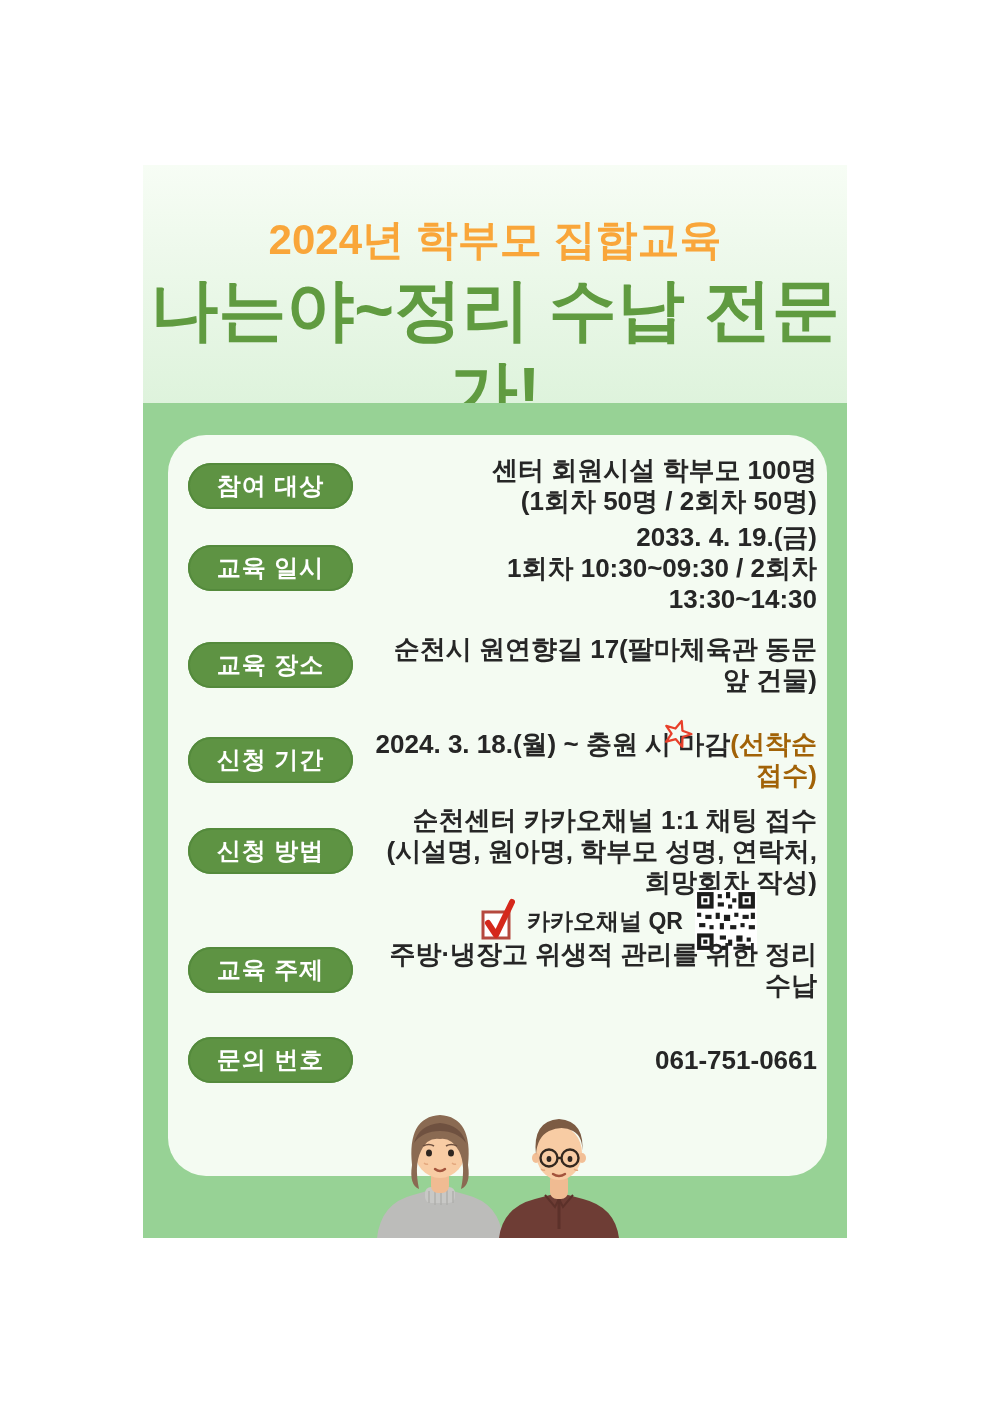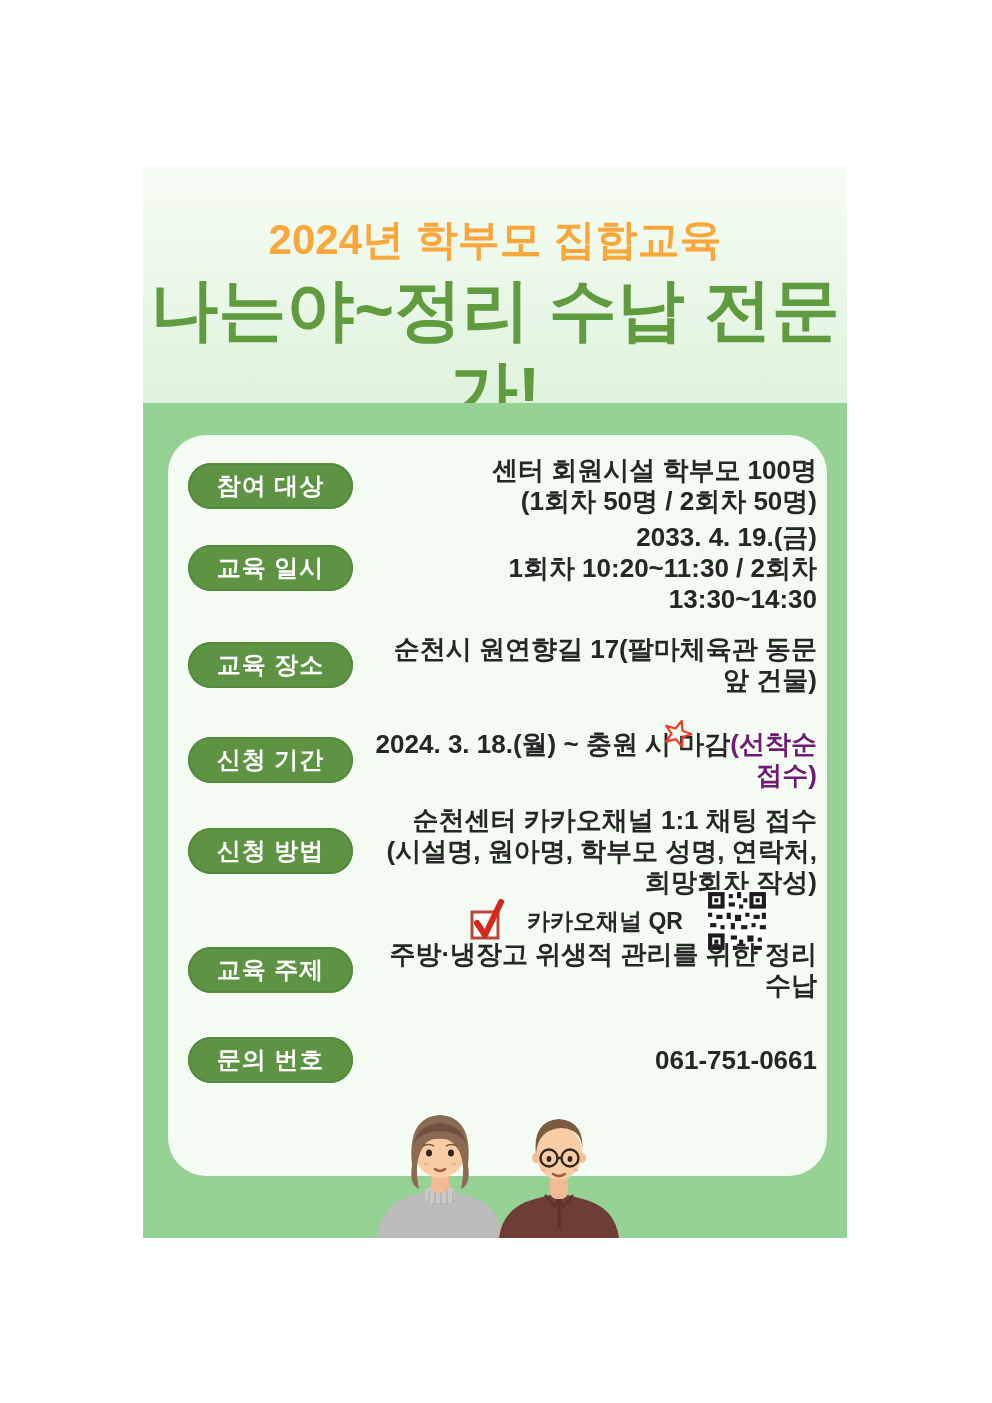--- a/index.html
+++ b/index.html
@@ -45,25 +45,25 @@
   }
   .r1 { top:12px;  height:78px; }
   .r2 { top:95px;  height:76px; }
   .r3 { top:192px; height:76px; }
   .r4 { top:298px; height:54px; }
   .r5 { top:378px; height:76px; }
   .r6 { top:508px; height:54px; }
   .r7 { top:598px; height:54px; }
   .row .pill { top:50%; transform:translateY(-50%); }
   .row .content { top:50%; transform:translateY(-50%); }
-  .red-text { color:#701a75; }
+  .red-text { color:#a16207; }
   .star-doodle { position:absolute; left:494px; top:282px; width:32px; height:32px; }
   .qr-line {
     position:absolute; left:300px; top:448px; width:300px; height:76px;
-    display:flex; align-items:center; justify-content:space-between; gap:12px;
+    display:flex; align-items:center; justify-content:center; gap:12px;
   }
   .qr-label { color:#262626; font-weight:600; font-size:23px; white-space:nowrap; }
   .checkbox-wrap { width:36px; height:46px; position:relative; top:-2px; }
   .qr-img { width:62px; height:62px; }
   .people { position:absolute; left:214px; top:948px; width:292px; height:125px; z-index:2; }
 </style>
 </head>
 <body>
 
 <div class="poster">
@@ -82,21 +82,21 @@
       <div class="content">
         <div>센터 회원시설 학부모 100명</div>
         <div>(1회차 50명 / 2회차 50명)</div>
       </div>
     </div>
 
     <div class="row r2">
       <div class="pill">교육 일시</div>
       <div class="content">
         <div>2033. 4. 19.(금)</div>
-        <div>1회차 10:20~11:30 / 2회차 13:30~14:30</div>
+        <div>1회차 10:30~09:30 / 2회차 13:30~14:30</div>
       </div>
     </div>
 
     <div class="row r3">
       <div class="pill">교육 장소</div>
       <div class="content">
         <div>순천시 원연향길 17(팔마체육관 동문 앞 건물)</div>
       </div>
     </div>
 

